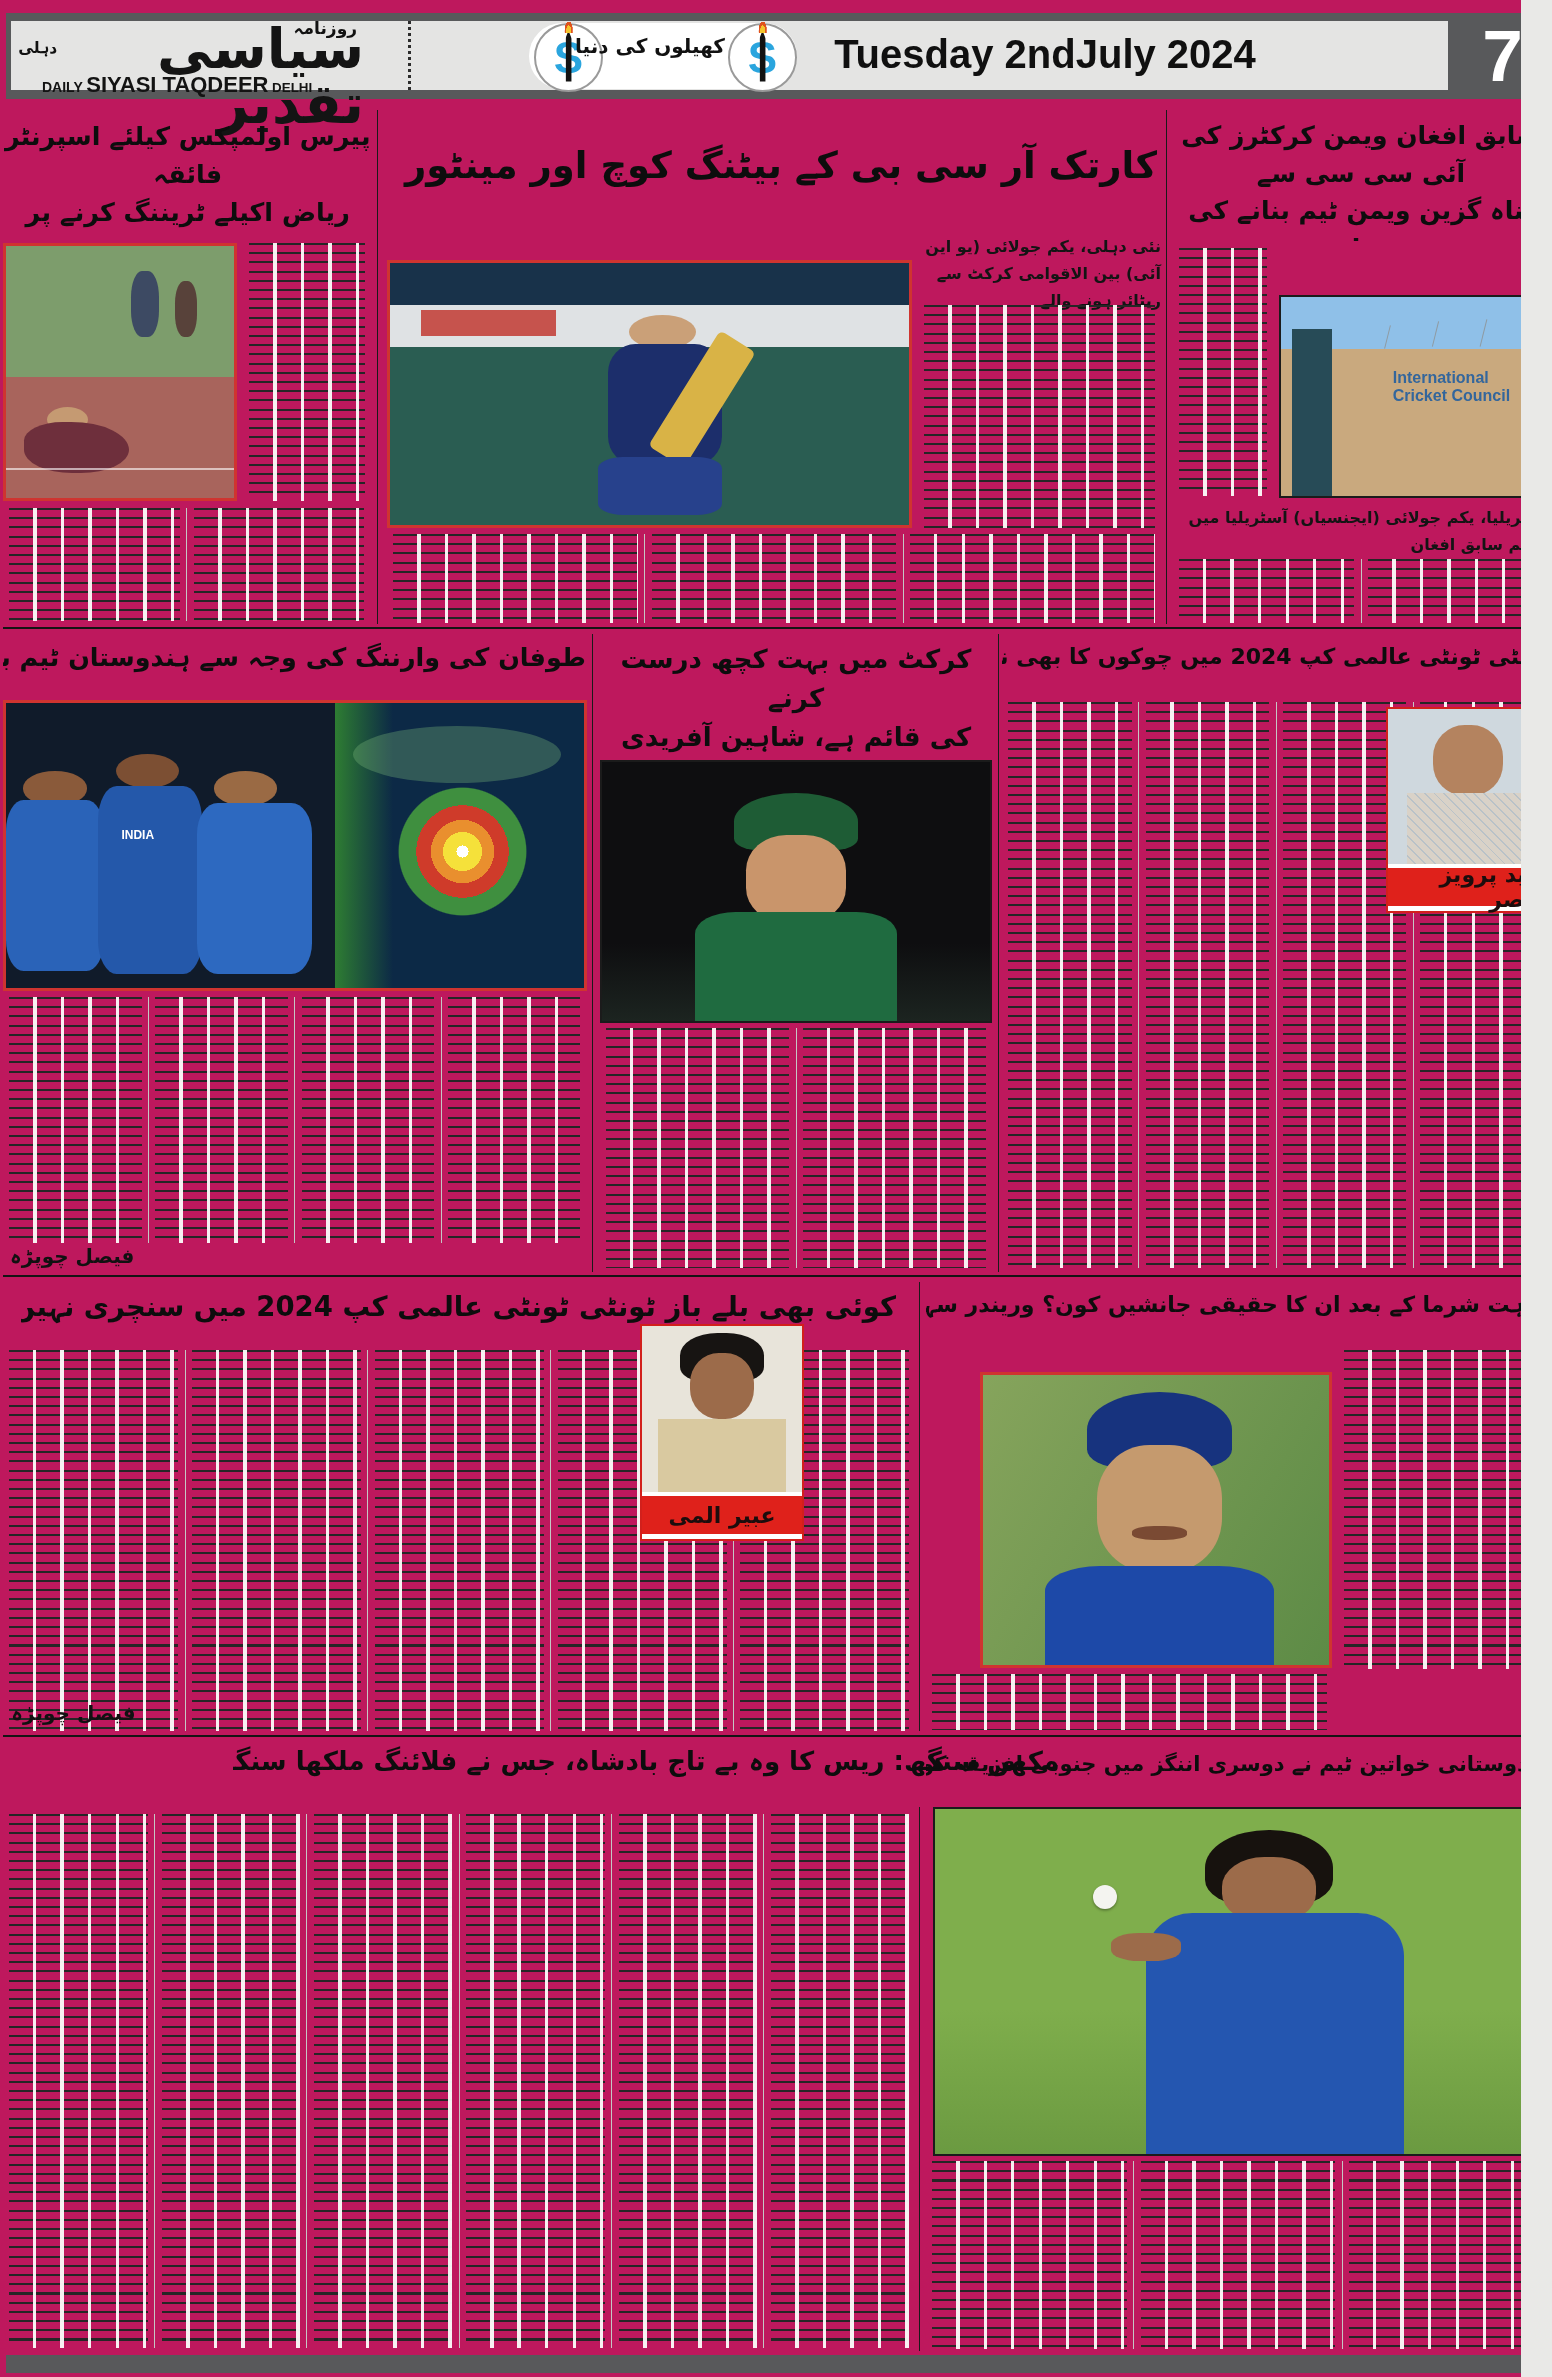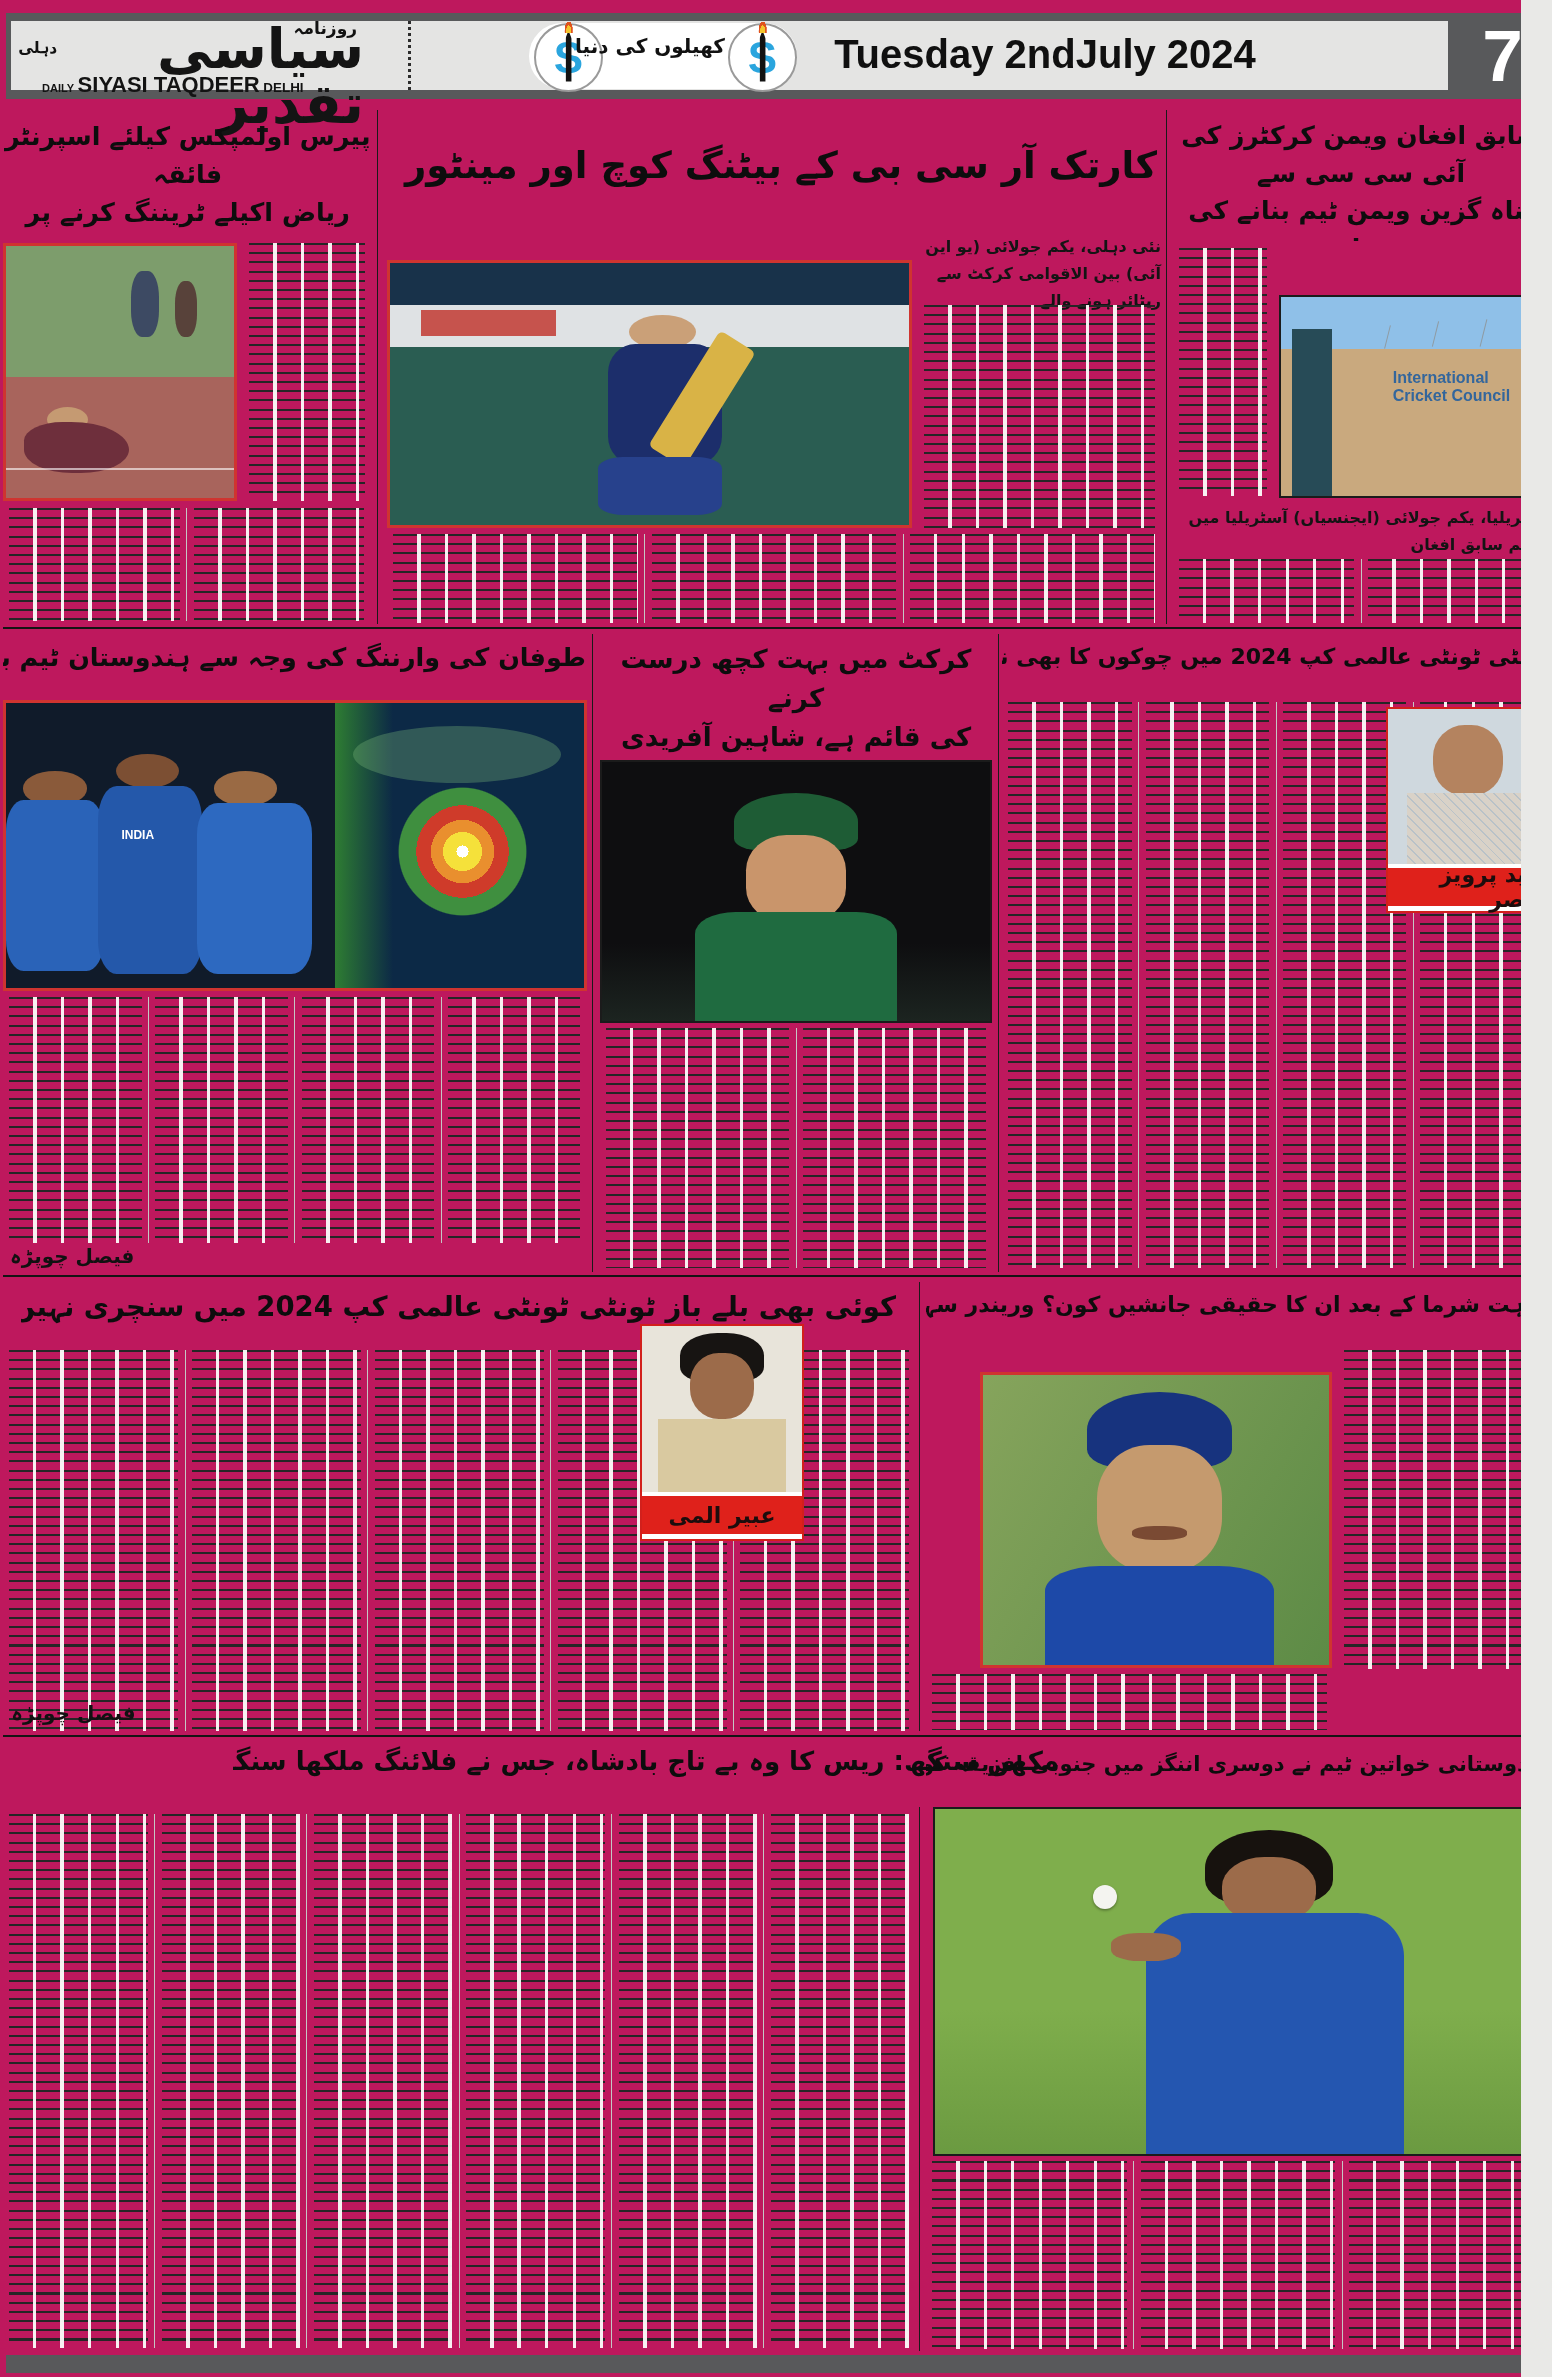--- a/index.html
+++ b/index.html
@@ -55,21 +55,21 @@
 <div class="page">
 
   <div class="hbar abs" style="left:5.6px;top:12.7px;width:1542px;height:86px;"></div>
   <div class="hstrip abs" style="left:11.3px;top:21px;width:1437px;height:69px;"></div>
 
   <div class="abs" style="left:14px;top:21px;width:392px;height:69px;">
     <div class="abs urdu" style="right:49px;top:-2.8px;font-size:17px;font-weight:700;">روزنامہ</div>
     <div class="abs urdu" style="left:4.2px;top:18.4px;font-size:15.5px;font-weight:700;">دہلی</div>
     <div class="abs mast-title" style="right:42px;top:1.4px;">سیاسی تقدیر</div>
     <div class="abs" style="left:28px;top:51px;white-space:nowrap;">
-      <span class="mast-latin" style="font-size:11px;">DAILY</span>
+      <span class="mast-latin" style="font-size:14px;">DAILY</span>
       <span class="mast-latin" style="font-size:22px;">SIYASI TAQDEER</span>
       <span class="mast-latin" style="font-size:13.4px;">DELHI</span>
     </div>
   </div>
   <div class="abs" style="left:408px;top:21px;height:69px;border-left:3.5px dotted #2c2c2c;"></div>
 
   <div class="pill abs" style="left:529px;top:22.6px;width:268px;height:66px;"></div>
   <div class="slogo" style="left:534px;top:23px;">
     <span class="s">S</span>
       <span class="pen"></span>

